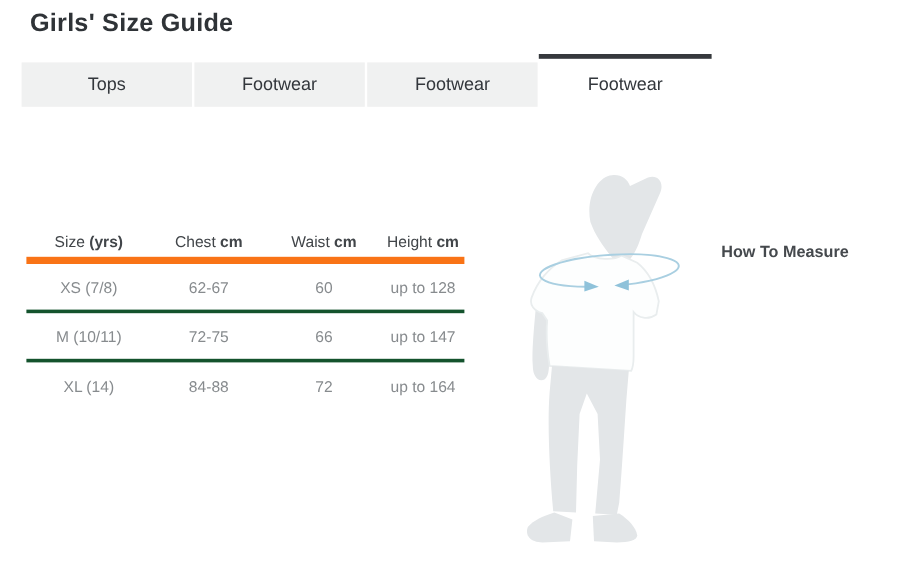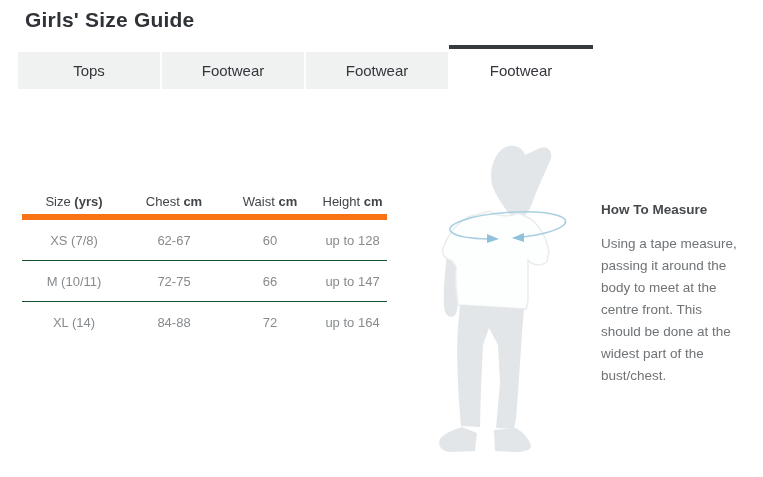--- a/index.html
+++ b/index.html
@@ -37,21 +37,21 @@
     position: absolute; left: 22px; top: 188px; width: 365px;
     font-size: 13px;
   }
   .thead-row {
     display: flex; height: 32px; align-items: center;
     border-bottom: 6px solid #f97316;
     color: #414549;
   }
   .trow {
     display: flex; height: 41px; align-items: center;
-    border-bottom: 1px solid #14532d;
+    border-bottom: 3px solid #14532d;
     color: #878b8e;
   }
   .trow.last { border-bottom: none; }
   .cell { text-align: center; }
   .cell:nth-child(1) { width: 104px; }
   .cell:nth-child(2) { width: 96px; }
   .cell:nth-child(3) { width: 96px; }
   .cell:nth-child(4) { width: 69px; }
   .cell strong { font-weight: 700; }
   .figure-wrap {
@@ -166,14 +166,13 @@
     <path fill="#e3e6e8" d="M 66 297 L 88 295 C 96 300 102 307 103 313 C 103 317 96 319 86 319 L 67 318 Z"></path>
 
     <path fill="none" stroke="#a9cfe1" stroke-width="1.6" stroke-linecap="round" d="M 95 104 A 58 13 -4 1 0 60 106"></path>
     <polygon fill="#8fc2da" points="96,100 84,105 96,109"></polygon>
     <polygon fill="#8fc2da" points="59,101 71,106 59,110"></polygon>
   </svg>
 </div>
 
 <div class="how-to">
   <div class="how-to-heading">How To Measure</div>
-  <p class="how-to-body">Using a tape measure, passing it around the body to meet at the centre front. This should be done at the widest part of the bust/chest.</p>
 </div>
 
 </body></html>

